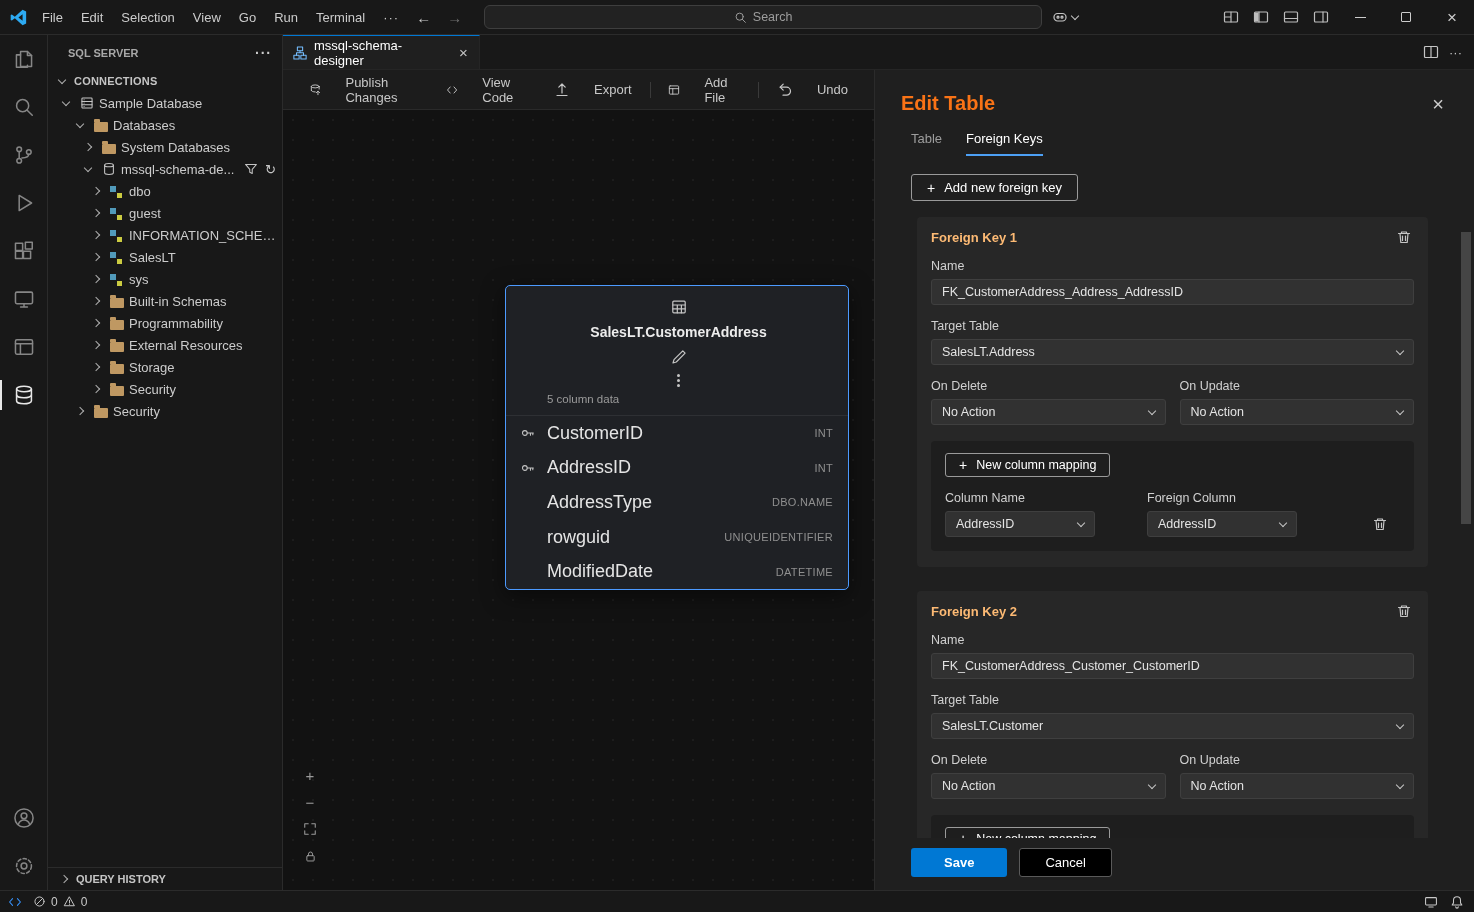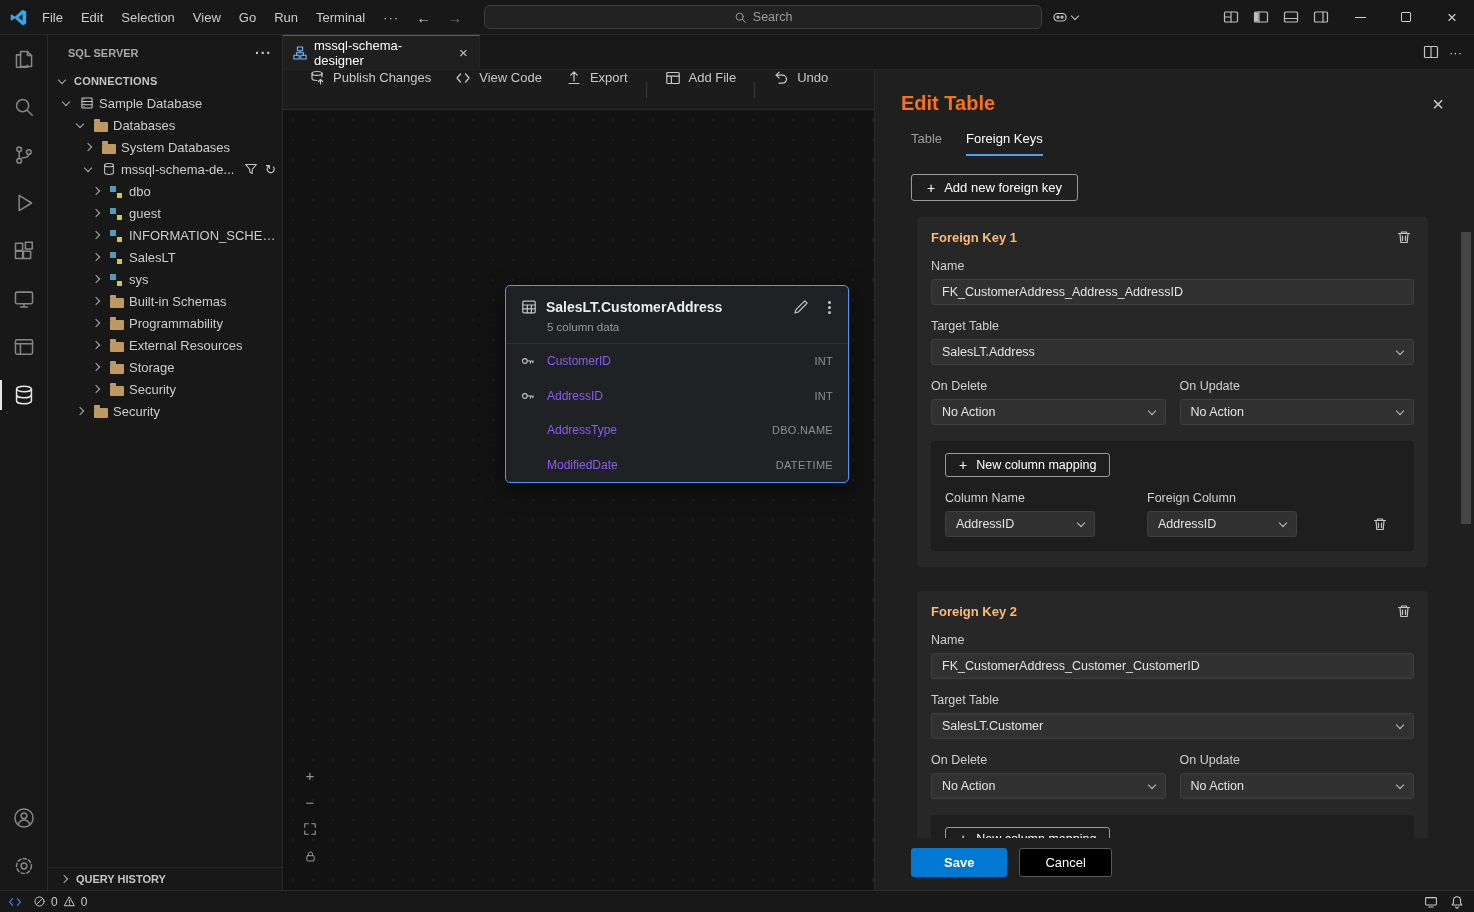--- a/index.html
+++ b/index.html
@@ -66,35 +66,35 @@
   .editor { flex:1; display:flex; flex-direction:column; min-width:0; background:#1f1f1f; }
   .tabbar { height:35px; flex:none; background:#181818; display:flex; align-items:stretch; border-bottom:1px solid #252525; }
   .tab { width:197px; flex:none; background:#1f1f1f; border-top:1px solid var(--accent,#0078d4); border-right:1px solid #252525; display:flex; align-items:center; gap:7px; padding:0 6px 0 10px; color:#ffffff; }
   .tab-icon { color:#75beff; display:flex; }
   .tab-close { margin-left:auto; color:#c5c5c5; font-size:15px; width:20px; height:20px; display:flex; align-items:center; justify-content:center; border-radius:4px; }
   .tab-acts { margin-left:auto; display:flex; align-items:center; gap:10px; padding-right:12px; color:#c5c5c5; }
 
   .webview { flex:1; display:flex; min-height:0; }
   .canvas-col { flex:1; display:flex; flex-direction:column; min-width:0; }
   .dtoolbar { height:40px; flex:none; background:#1c1c1c; display:flex; align-items:center; padding:0 14px; color:#c8c8c8; border-bottom:1px solid #2a2a2a; }
-  .dtool { display:flex; gap:8px; padding:0 12px; height:40px; font-size:13px; cursor:default; }
+  .dtool { display:flex; align-items:center; gap:24px; padding:0 12px; height:40px; font-size:13px; cursor:default; }
   .dsep { width:1px; height:16px; background:#3a3a3a; margin:0 6px; }
   .canvas { flex:1; position:relative; overflow:hidden; background-color:#121212; background-image:radial-gradient(#1d1d1d 1px, transparent 1.3px); background-size:20px 20px; }
 
   
   .node { position:absolute; left:222px; top:175px; width:344px; background:#1f2125; border:1px solid var(--node-border,#4c9aff); border-radius:5px; box-shadow:0 6px 22px rgba(0,0,0,.5); }
-  .nh-top { display:flex; align-items:center; gap:9px; padding:13px 12px 0 15px; }
+  .nh-top { display:flex; align-items:center; gap:9px; padding:13px 12px 0 15px;flex-direction:column; }
   .ntitle { font-size:14px; font-weight:600; color:#ececec; flex:1; white-space:nowrap; }
   .nact { color:#c5c5c5; display:flex; padding:0 5px; }
   .kebab { flex-direction:column; gap:2px; align-items:center; }
   .kebab i { display:block; width:3px; height:3px; border-radius:50%; background:#c5c5c5; }
   .nsub { padding:6px 14px 10px 41px; font-size:11.5px; color:#9a9a9a; border-bottom:1px solid rgba(255,255,255,.07); }
   .nrow { height:34.6px; display:flex; align-items:center; gap:9px; padding:0 15px; }
   .nkey { width:17px; flex:none; color:#c5c5c5; display:flex; }
-  .nname { font-size:12px; color:#8b5cf6; }
+  .nname { font-size:18px; color:#e5e5e5; }
   .ntype { margin-left:auto; font-size:11px; color:#8f8f8f; letter-spacing:.3px; }
 
   .zoomctl { position:absolute; left:19px; bottom:26px; display:flex; flex-direction:column; gap:11px; align-items:center; color:#9a9a9a; }
   .zbtn { width:16px; height:16px; display:flex; align-items:center; justify-content:center; font-size:15px; line-height:1; }
 
   
   .panel { width:600px; flex:none; background:#1f1f1f; border-left:1px solid #2b2b2b; display:flex; flex-direction:column; min-height:0; position:relative; padding-top:22px; }
   .p-head { display:flex; align-items:center; padding:0 26px; flex:none; }
   .p-title { font-size:20px; font-weight:700; color:#f97316; }
   .p-close { margin-left:auto; font-size:20px; color:#cccccc; margin-right:4px; line-height:1; }
@@ -552,20 +552,25 @@
                   <span class="nname">AddressID</span>
                   <span class="ntype">INT</span>
                 </div>
                 <div class="nrow">
                   <span class="nkey"></span>
                   <span class="nname">AddressType</span>
                   <span class="ntype">DBO.NAME</span>
                 </div>
                 <div class="nrow">
                   <span class="nkey"></span>
+                  <span class="nname">rowguid</span>
+                  <span class="ntype">UNIQUEIDENTIFIER</span>
+                </div>
+                <div class="nrow">
+                  <span class="nkey"></span>
                   <span class="nname">ModifiedDate</span>
                   <span class="ntype">DATETIME</span>
                 </div>
               </div>
             </div>
 
             <div class="zoomctl">
               <span class="zbtn">+</span>
               <span class="zbtn">−</span>
               <span class="zbtn">

